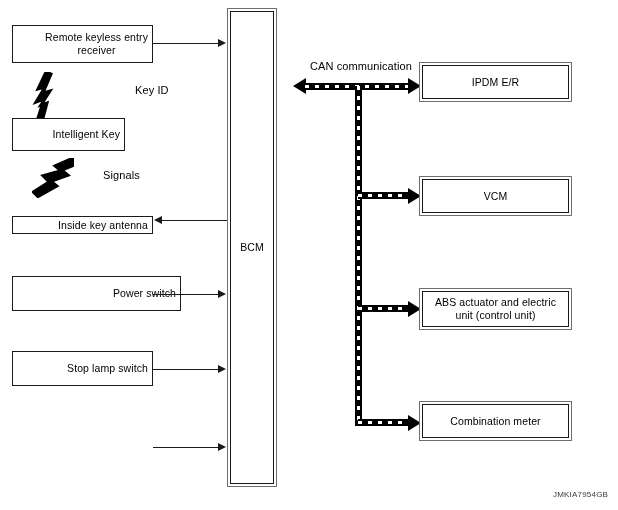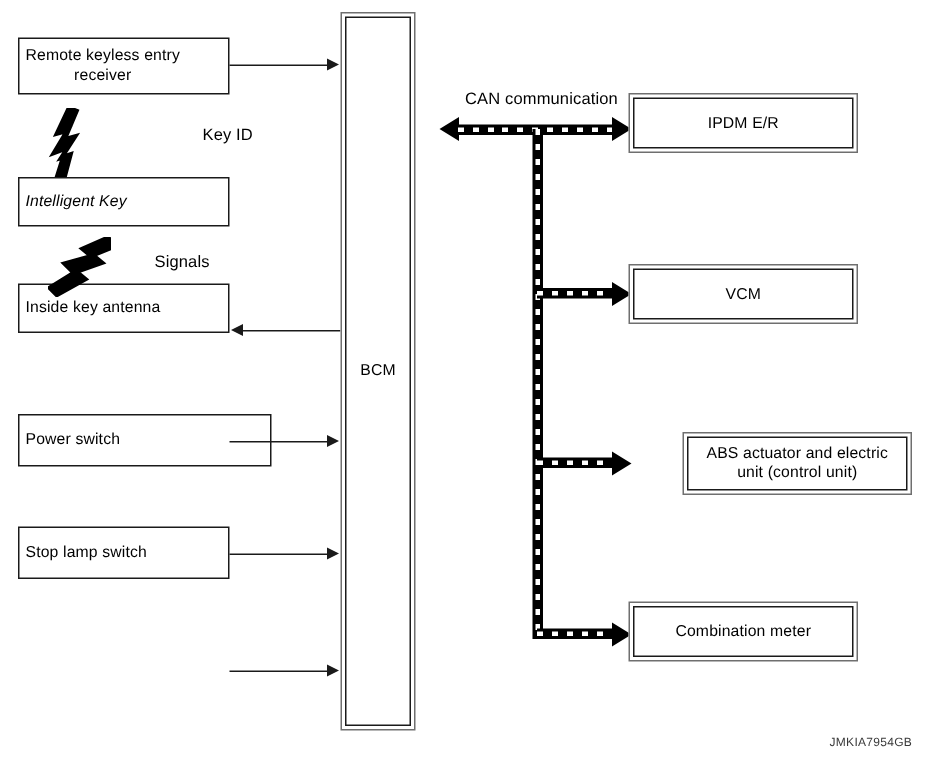--- a/index.html
+++ b/index.html
@@ -19,21 +19,21 @@
     overflow: hidden;
   }
 
   
   .box {
     position: absolute;
     box-sizing: border-box;
     background: #ffffff;
     display: flex;
     align-items: center;
-    justify-content: flex-start;
+    justify-content: flex-end;
     text-align: center;
     font-size: 10.5px;
     color: #000000;
     line-height: 13px;
     letter-spacing: 0.1px;
   }
   
   .box-single {
     border: 1px solid #1a1a1a;
   }
@@ -154,25 +154,25 @@
 </head>
 <body>
 
 <div id="diagram">
 
   <div class="box box-single" style="left:12px; top:25px; width:141px; height:38px;">
     <span class="box-label">Remote keyless entry
 receiver</span>
   </div>
 
-  <div class="box box-single" style="left:12px; top:118px; width:141px; height:33px;font-style:italic;">
+  <div class="box box-single" style="left:12px; top:118px; width:113px; height:33px;">
     <span class="box-label">Intelligent Key</span>
   </div>
 
-  <div class="box box-single" style="left:12px; top:189px; width:141px; height:33px;">
+  <div class="box box-single" style="left:12px; top:216px; width:141px; height:18px;">
     <span class="box-label">Inside key antenna</span>
   </div>
 
   <div class="box box-single" style="left:12px; top:276px; width:169px; height:35px;">
     <span class="box-label">Power switch</span>
   </div>
 
   <div class="box box-single" style="left:12px; top:351px; width:141px; height:35px;">
     <span class="box-label">Stop lamp switch</span>
   </div>
@@ -235,21 +235,21 @@
       <span class="box-label">VCM</span>
     </div>
   </div>
 
   <div class="box box-double" style="left:419px; top:62px; width:153px; height:40px;">
     <div class="inner">
       <span class="box-label">IPDM E/R</span>
     </div>
   </div>
 
-  <div class="box box-double" style="left:419px; top:288px; width:153px; height:42px;margin-left:36px;">
+  <div class="box box-double" style="left:419px; top:288px; width:153px; height:42px;">
     <div class="inner">
       <span class="box-label">ABS actuator and electric
 unit (control unit)</span>
     </div>
   </div>
 
   <div class="box box-double" style="left:419px; top:401px; width:153px; height:40px;">
     <div class="inner">
       <span class="box-label">Combination meter</span>
     </div>

